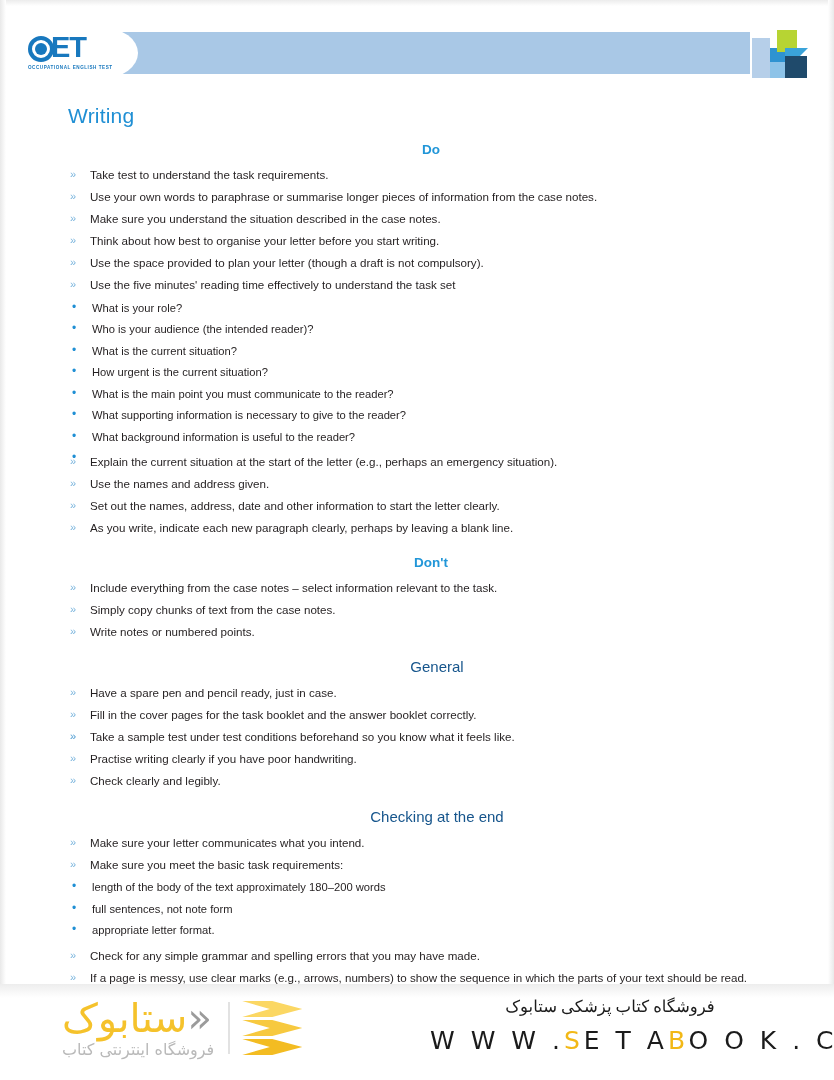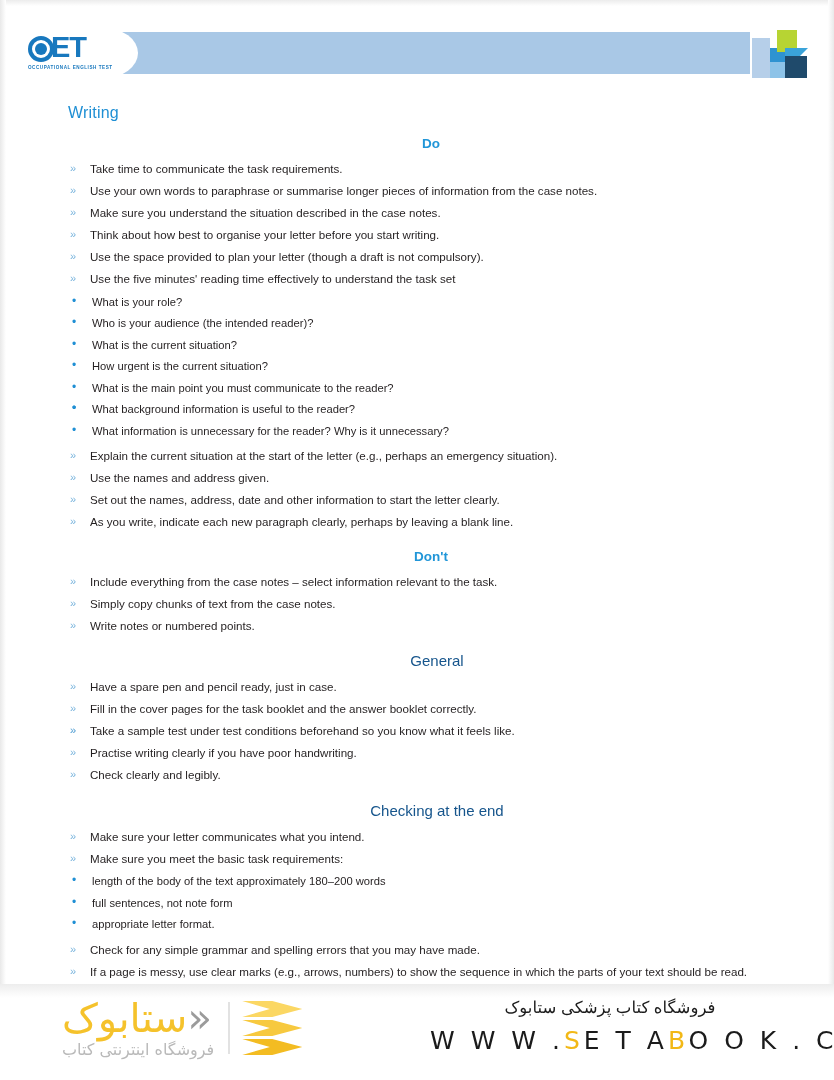--- a/index.html
+++ b/index.html
@@ -133,21 +133,21 @@
   }
 
   
   .content {
     position: absolute;
     left: 68px;
     top: 104px;
     right: 40px;
   }
   h1.page-title {
-    font-size: 16px;
+    font-size: 21px;
     font-weight: normal;
     color: #1f8fd4;
     margin: 0 0 14px 0;
     letter-spacing: 0.2px;
   }
   h2.section-head {
     font-size: 13.5px;
     font-weight: bold;
     color: #2196d8;
     margin: 0 0 7px 0;
@@ -277,21 +277,21 @@
 
   .footer-right {
     position: absolute;
     right: 44px;
     top: 10px;
     text-align: center;
     width: 360px;
   }
   .footer-fa {
     direction: rtl;
-    font-family: Liberation Sans, sans-serif;
+    font-family: Liberation Serif, serif;
     font-size: 16.5px;
     color: #1b1b1b;
     line-height: 26px;
     white-space: nowrap;
   }
   .footer-url {
     font-family: "DejaVu Sans", sans-serif;
     font-size: 25px;
     letter-spacing: 4px;
     color: #1b1b1b;
@@ -330,36 +330,36 @@
       <div class="hb hb-navy"></div>
     </div>
   </div>
 
   <div class="content">
     <h1 class="page-title">Writing</h1>
     <div id="sections-root">
         <div class="section">
           <h2 class="section-head">Do</h2>
           <ul class="lvl1">
-            <li><span class="bullet">»</span><span>Take time to communicate the task requirements.</span></li>
+            <li><span class="bullet">»</span><span>Take test to understand the task requirements.</span></li>
             <li><span class="bullet">»</span><span>Use your own words to paraphrase or summarise longer pieces of information from the case notes.</span></li>
             <li><span class="bullet">»</span><span>Make sure you understand the situation described in the case notes.</span></li>
             <li><span class="bullet">»</span><span>Think about how best to organise your letter before you start writing.</span></li>
             <li><span class="bullet">»</span><span>Use the space provided to plan your letter (though a draft is not compulsory).</span></li>
             <li><span class="bullet">»</span><span>Use the five minutes' reading time effectively to understand the task set</span></li>
             <li style="list-style: none; padding: 0px;">
               <ul class="lvl2">
                 <li><span class="bullet">•</span><span>What is your role?</span></li>
                 <li><span class="bullet">•</span><span>Who is your audience (the intended reader)?</span></li>
                 <li><span class="bullet">•</span><span>What is the current situation?</span></li>
                 <li><span class="bullet">•</span><span>How urgent is the current situation?</span></li>
                 <li><span class="bullet">•</span><span>What is the main point you must communicate to the reader?</span></li>
+                <li><span class="bullet">•</span><span>What supporting information is necessary to give to the reader?</span></li>
+                <li><span class="bullet">•</span><span>What background information is useful to the reader?</span></li>
                 <li><span class="bullet">•</span></li>
-                <li><span class="bullet">•</span><span>What background information is useful to the reader?</span></li>
-                <li><span class="bullet">•</span><span>What information is unnecessary for the reader? Why is it unnecessary?</span></li>
               </ul>
             </li>
             <li><span class="bullet">»</span><span>Explain the current situation at the start of the letter (e.g., perhaps an emergency situation).</span></li>
             <li><span class="bullet">»</span><span>Use the names and address given.</span></li>
             <li><span class="bullet">»</span><span>Set out the names, address, date and other information to start the letter clearly.</span></li>
             <li><span class="bullet">»</span><span>As you write, indicate each new paragraph clearly, perhaps by leaving a blank line.</span></li>
           </ul>
         </div>
         <div class="section gap-top">
           <h2 class="section-head">Don't</h2>

